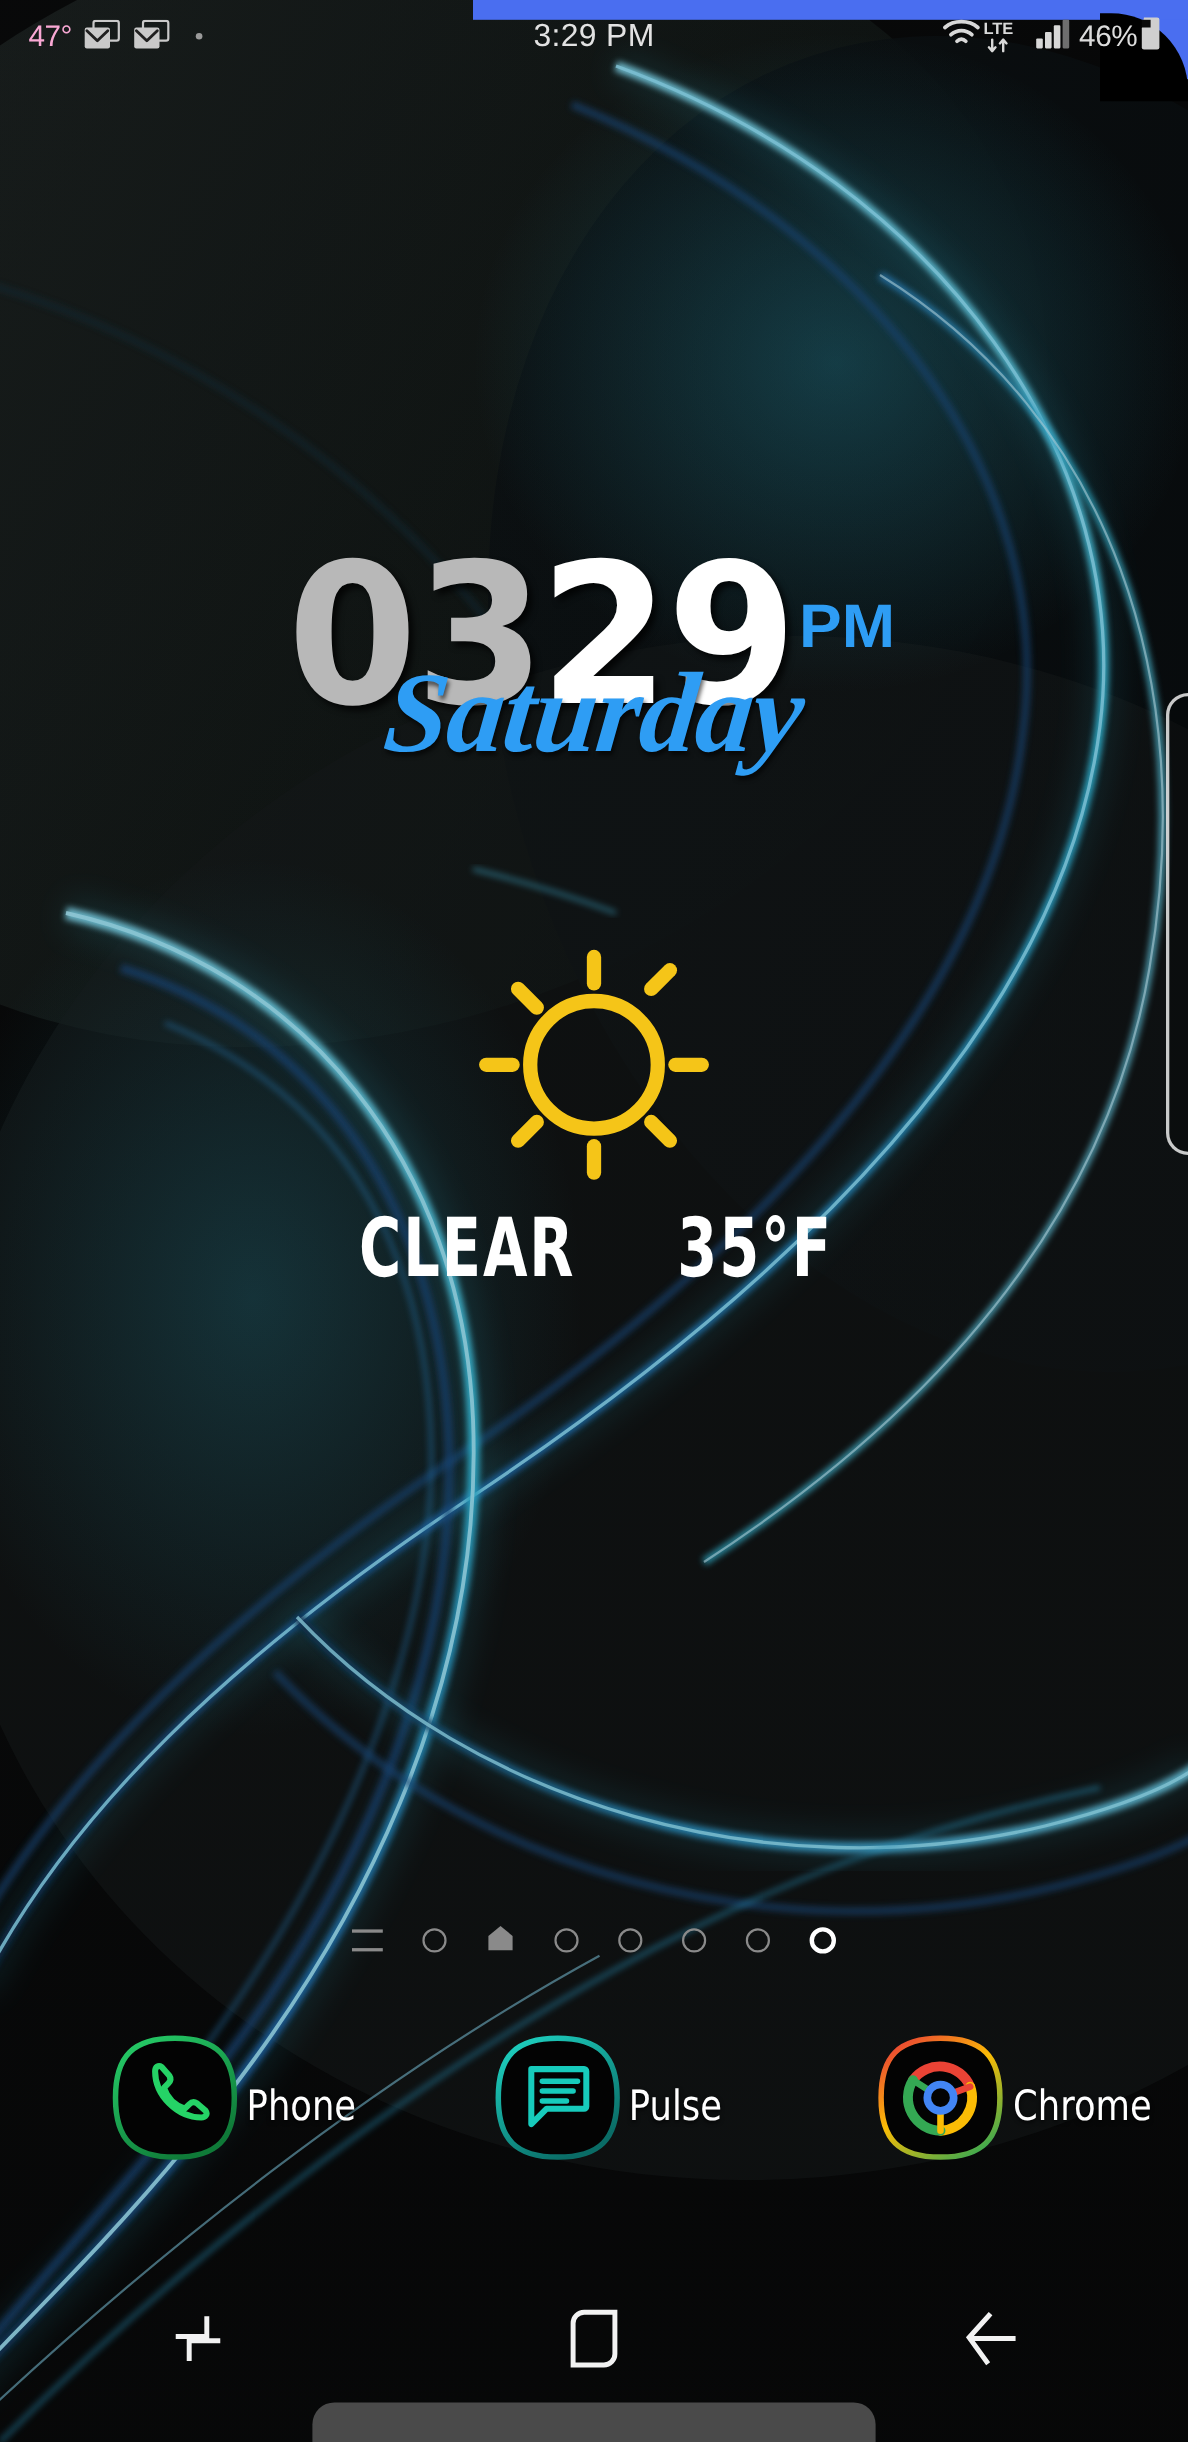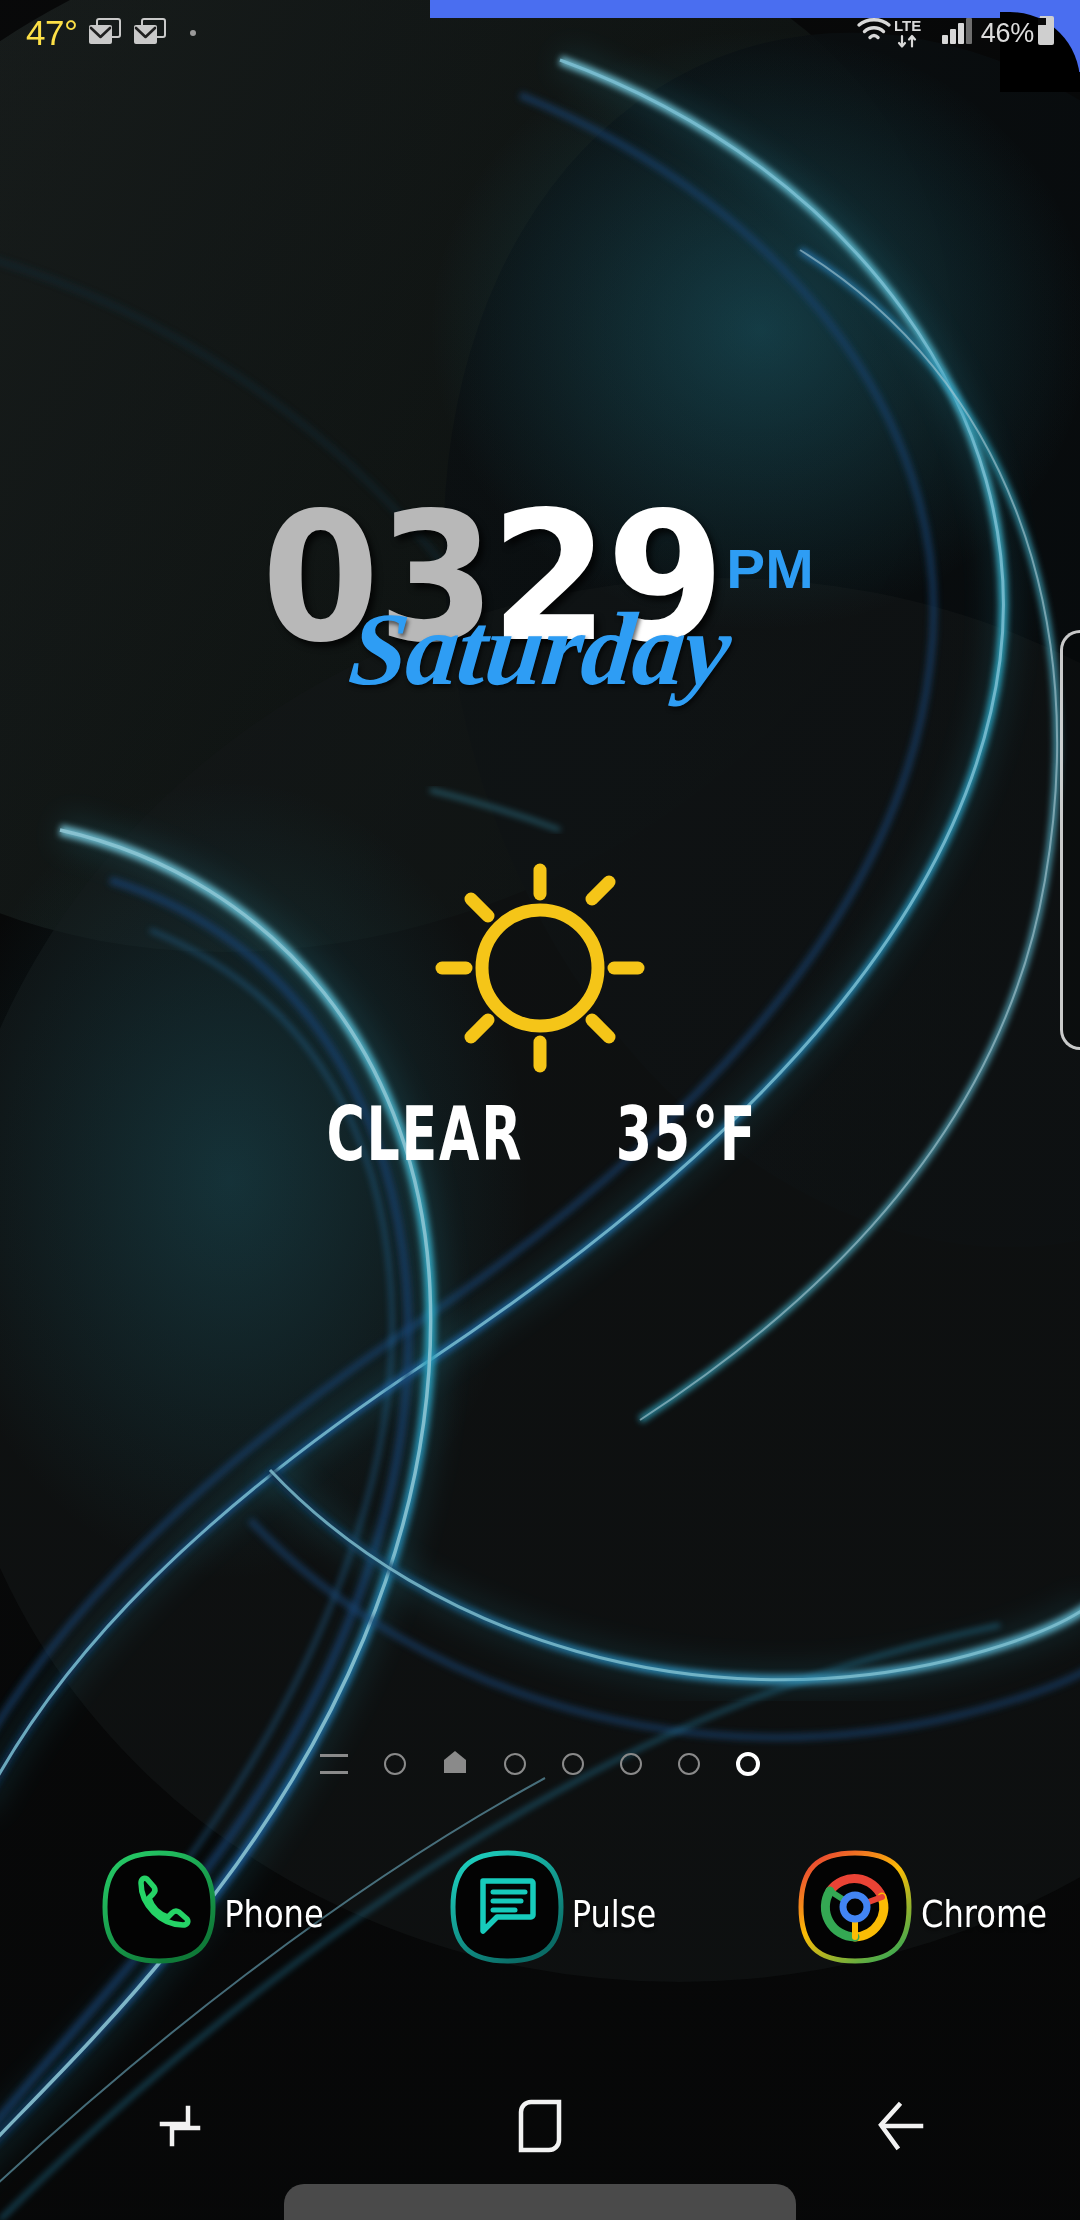--- a/index.html
+++ b/index.html
@@ -67,21 +67,21 @@
     color: #d8d8d8;
     font-size: 27px;
   }
   .sb-left {
     display: flex;
     align-items: center;
     gap: 11px;
     padding-left: 26px;
     flex: 0 0 auto;
   }
-  .sb-temp { font-size: 35px; color: #fde047; letter-spacing: -0.5px;}
+  .sb-temp { font-size: 27px; color: #f9a8d4; letter-spacing: -0.5px;}
   .sb-center {
     position: absolute;
     left: 0; right: 0;
     text-align: center;
     font-size: 29px;
     color: #e2e2e2;
     letter-spacing: 0.3px;
     pointer-events: none;
   }
   .sb-right {
@@ -386,20 +386,21 @@
         <svg width="34" height="30" viewBox="0 0 34 30">
           <rect x="9" y="1" width="23" height="18" rx="2" fill="none" stroke="#c9c9c9" stroke-width="2"></rect>
           <rect x="1" y="7" width="23" height="19" rx="2" fill="#c9c9c9"></rect>
           <path d="M3 10 L12.5 19 L22 10" fill="none" stroke="#202020" stroke-width="2.6" stroke-linecap="round" stroke-linejoin="round"></path>
         </svg>
       </span>
 
       <span class="dotmark"></span>
     </div>
 
+    <div class="sb-center">3:29 PM</div>
 
     <div class="sb-right">
 
       <span>
         <svg width="38" height="30" viewBox="0 0 38 30">
           <path d="M4 10 C12 3, 26 3, 34 10" fill="none" stroke="#d8d8d8" stroke-width="3.4" stroke-linecap="round"></path>
           <path d="M9.5 16.5 C15 11.5, 23 11.5, 28.5 16.5" fill="none" stroke="#d8d8d8" stroke-width="3.4" stroke-linecap="round"></path>
           <path d="M15 22.5 C17.5 20, 20.5 20, 23 22.5" fill="none" stroke="#d8d8d8" stroke-width="3.4" stroke-linecap="round"></path>
           <circle cx="19" cy="26.5" r="0.1" fill="#d8d8d8"></circle>
         </svg>

